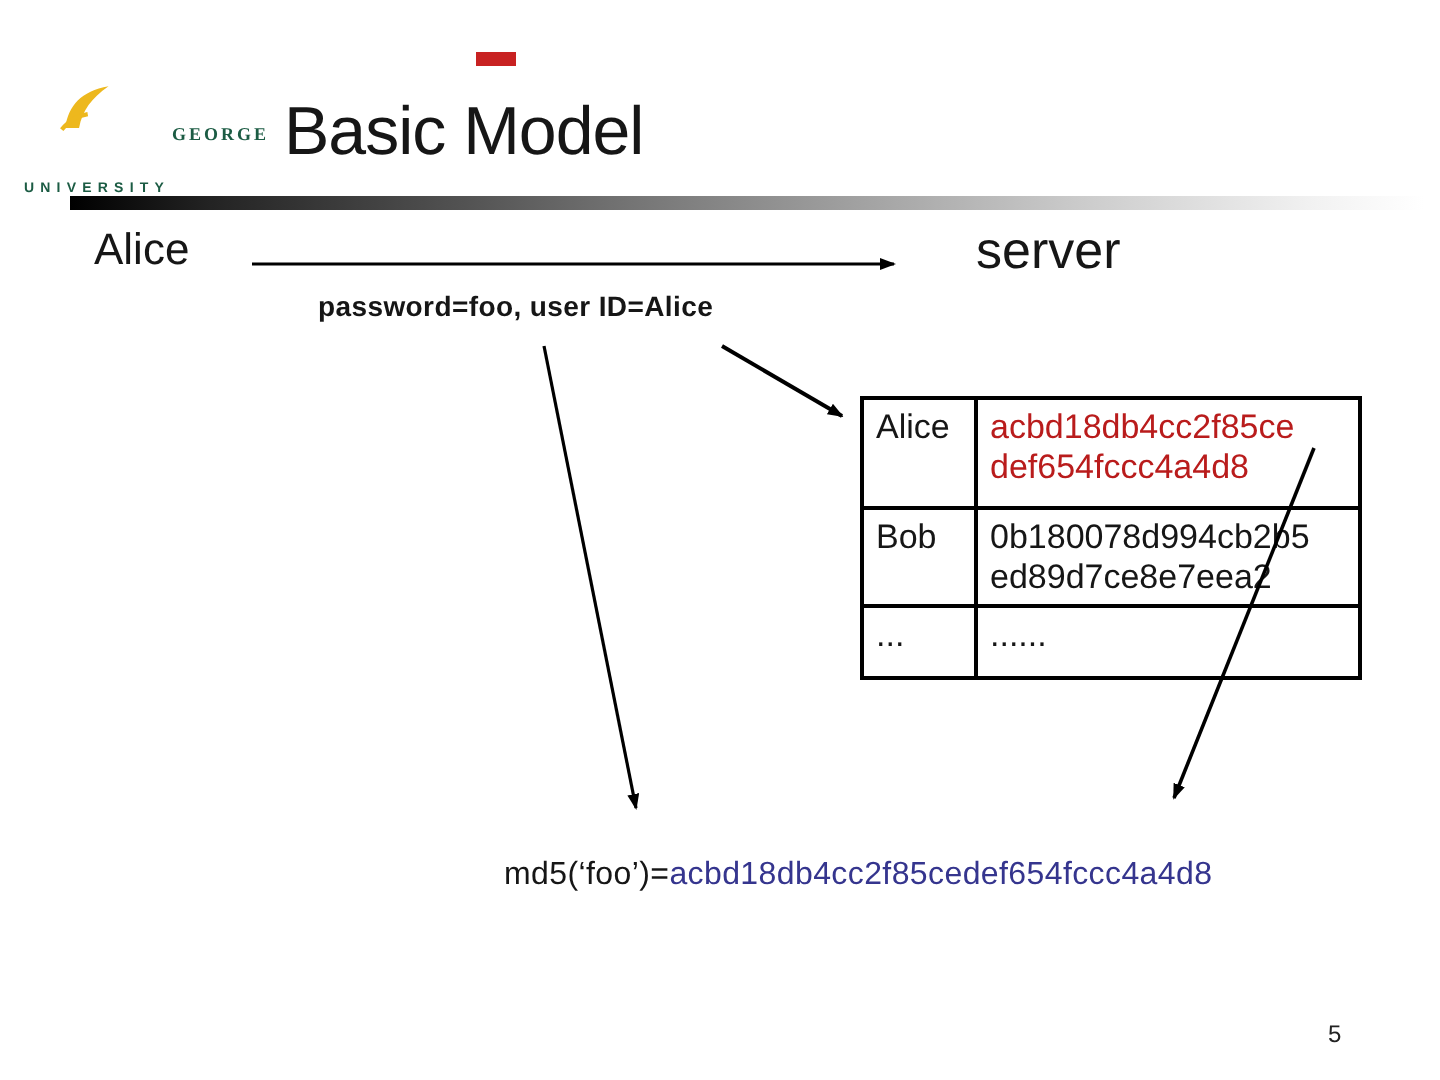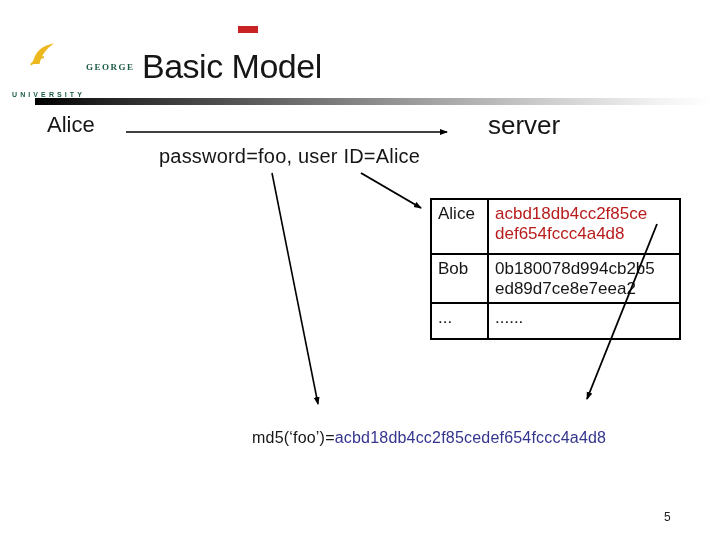--- a/index.html
+++ b/index.html
@@ -28,21 +28,21 @@
     position:absolute;left:101px;top:47px;font-size:34px;color:#161616;
     letter-spacing:-0.5px;white-space:nowrap;margin-left:41px;
   }
   .gradient-bar{
     position:absolute;left:35px;top:98px;width:677px;height:7px;
     background:linear-gradient(90deg,#000 0%,#222 10%,#555 30%,#999 55%,#ccc 75%,#f2f2f2 92%,#fff 100%);
   }
   
   .alice-label{position:absolute;left:47px;top:112px;font-size:22px;white-space:nowrap;}
   .server-label{position:absolute;left:488px;top:110px;font-size:26px;white-space:nowrap;}
-  .message-text{position:absolute;left:159px;top:145px;font-size:20px;letter-spacing:0.2px;white-space:nowrap;}
+  .message-text{position:absolute;left:159px;top:145px;font-size:14px;letter-spacing:0.2px;white-space:nowrap;font-weight:bold;}
   
   .pw-table{
     position:absolute;left:430px;top:198px;border-collapse:collapse;
     font-size:17px;line-height:1.2;table-layout:fixed;
   }
   .pw-table td{
     border:2px solid #000;vertical-align:top;padding:4px 6px 2px 6px;
     overflow:hidden;white-space:nowrap;
   }
   .pw-table .col-user{width:43px;}

